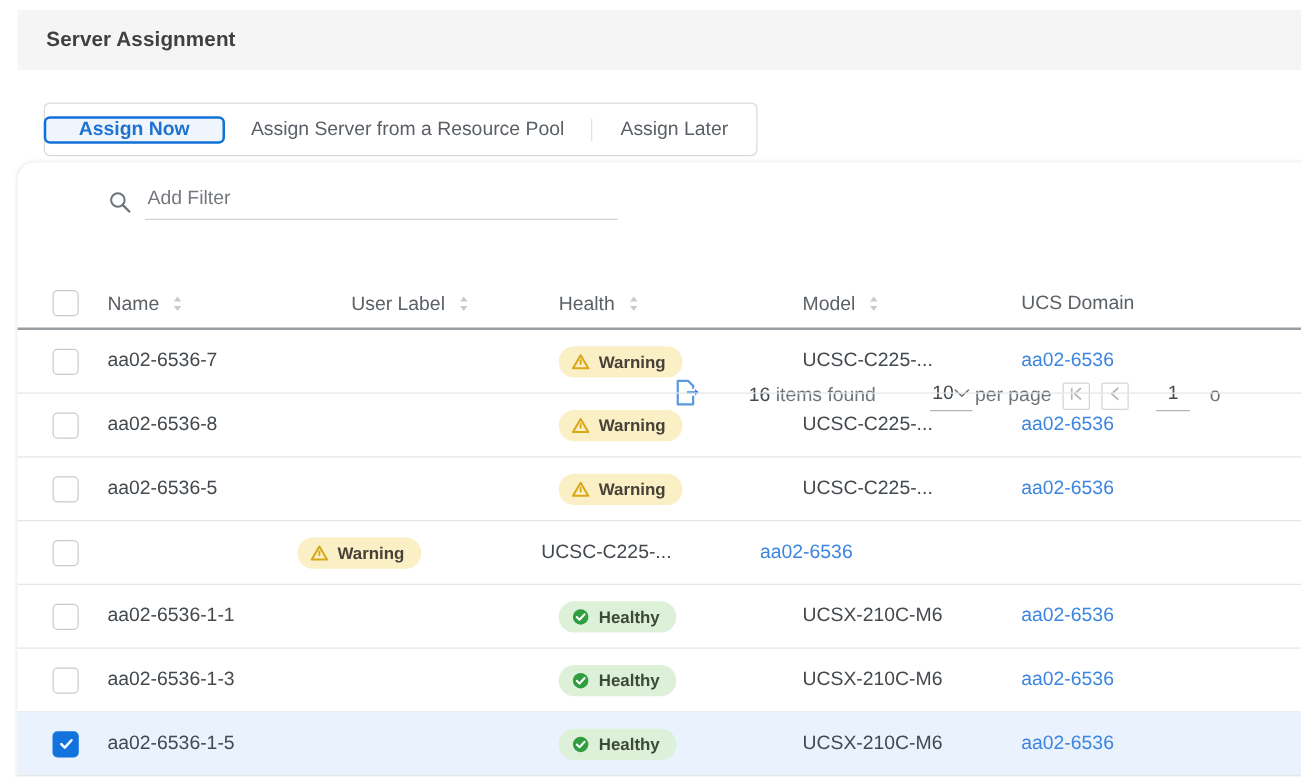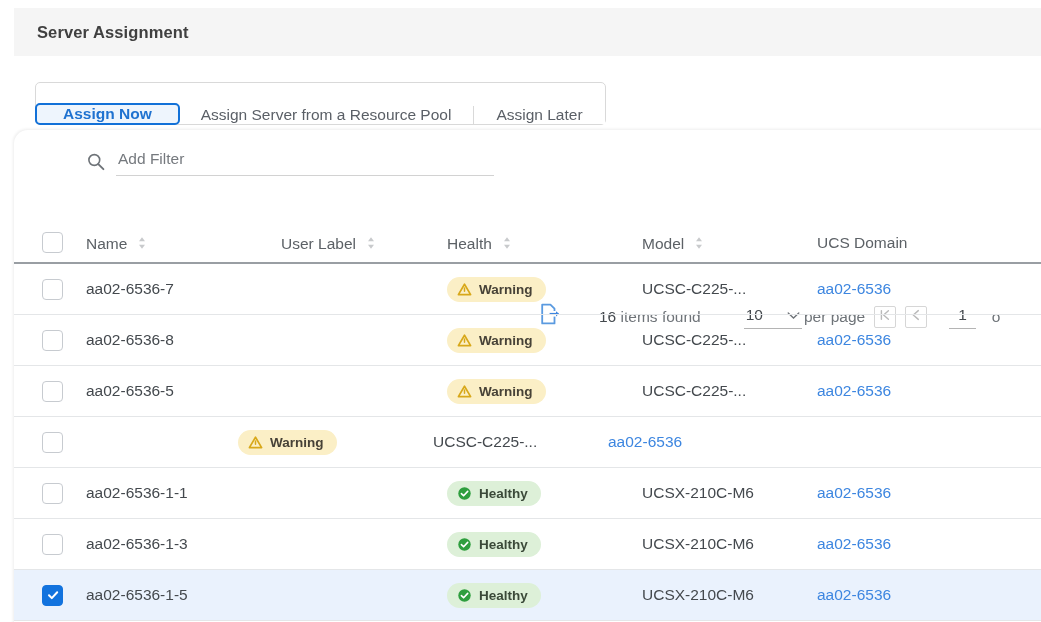--- a/index.html
+++ b/index.html
@@ -19,21 +19,21 @@
     display: flex; align-items: center;
   }
   .page-header-title {
     font-size: 16.5px; font-weight: 700; color: #404040;
     letter-spacing: .1px; padding-left: 23px;
   }
 
   
   .tabbar {
     position: absolute; left: 35px; top: 82px;
-    height: 43px; display: flex; align-items: flex-end;
+    height: 43px; display: flex; align-items: center;
     border: 1px solid #d9d9d9; border-radius: 5px;
     background: #ffffff;
   }
   .tab {
     display: flex; align-items: center; justify-content: center;
     padding: 0 22px;
     font-size: 15.5px; color: #5a5f66; font-weight: 400;
     border-right: 1px solid #d9d9d9;
     background: #ffffff; white-space: nowrap;
   }
@@ -84,21 +84,21 @@
   }
 
   .pager {
     position: absolute; left: 585px; top: 172px;
     display: flex; align-items: center; height: 30px;
     font-size: 15.5px; color: #6e7378; white-space: nowrap;
   }
   .items-found { color: #6e7378; }
   .items-found b { color: #44494e; font-weight: 400; }
   .perpage-select {
-    display: inline-flex; align-items: center; gap: 24px;
+    display: inline-flex; align-items: center; gap: 0;
     margin-left: 43px;
     border-bottom: 1px solid #b4b4b4;
     padding: 0 2px 4px 2px;
     color: #44494e;
   }
   .chev { display:block; }
   .perpage-label { margin-left: 2px; color: #6e7378; }
   .pgbtn {
     width: 22px; height: 22px; margin-left: 9px;
     border: 1px solid #d6d6d6; border-radius: 2px;

